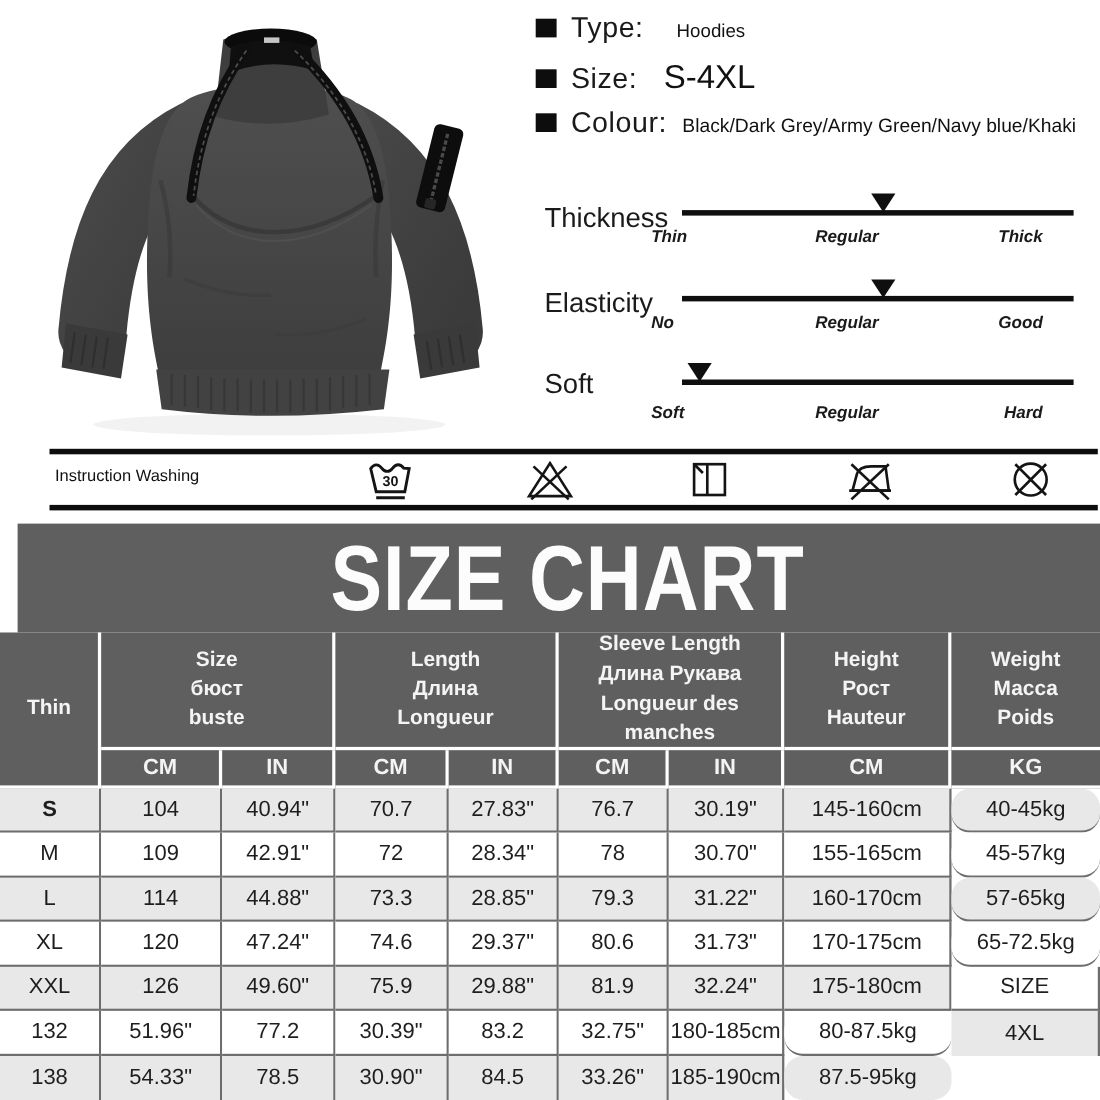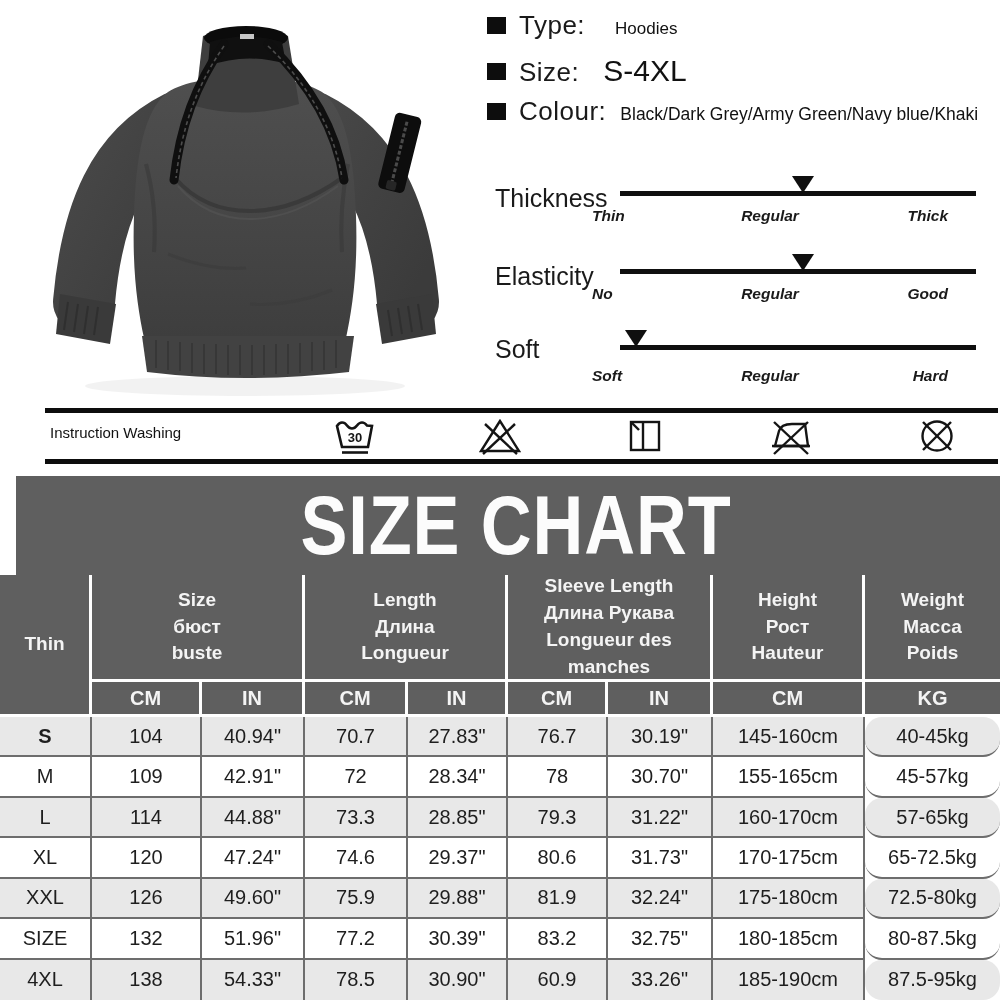--- a/index.html
+++ b/index.html
@@ -275,36 +275,35 @@
     <div class="bc rW last">65-72.5kg</div>
 
     <div class="bc rG">XXL</div>
     <div class="bc rG">126</div>
     <div class="bc rG">49.60"</div>
     <div class="bc rG">75.9</div>
     <div class="bc rG">29.88"</div>
     <div class="bc rG">81.9</div>
     <div class="bc rG">32.24"</div>
     <div class="bc rG">175-180cm</div>
-    <div class="bc rG last">72.5-80kg</div>
 
     <div class="bc rW">SIZE</div>
     <div class="bc rW">132</div>
     <div class="bc rW">51.96"</div>
     <div class="bc rW">77.2</div>
     <div class="bc rW">30.39"</div>
     <div class="bc rW">83.2</div>
     <div class="bc rW">32.75"</div>
     <div class="bc rW">180-185cm</div>
     <div class="bc rW last">80-87.5kg</div>
 
     <div class="bc rG lastrow">4XL</div>
     <div class="bc rG lastrow">138</div>
     <div class="bc rG lastrow">54.33"</div>
     <div class="bc rG lastrow">78.5</div>
     <div class="bc rG lastrow">30.90"</div>
-    <div class="bc rG lastrow">60.9</div>
+    <div class="bc rG lastrow">84.5</div>
     <div class="bc rG lastrow">33.26"</div>
     <div class="bc rG lastrow">185-190cm</div>
     <div class="bc rG last lastrow">87.5-95kg</div>
   </div>
 
 </div>
 
 </body></html>

